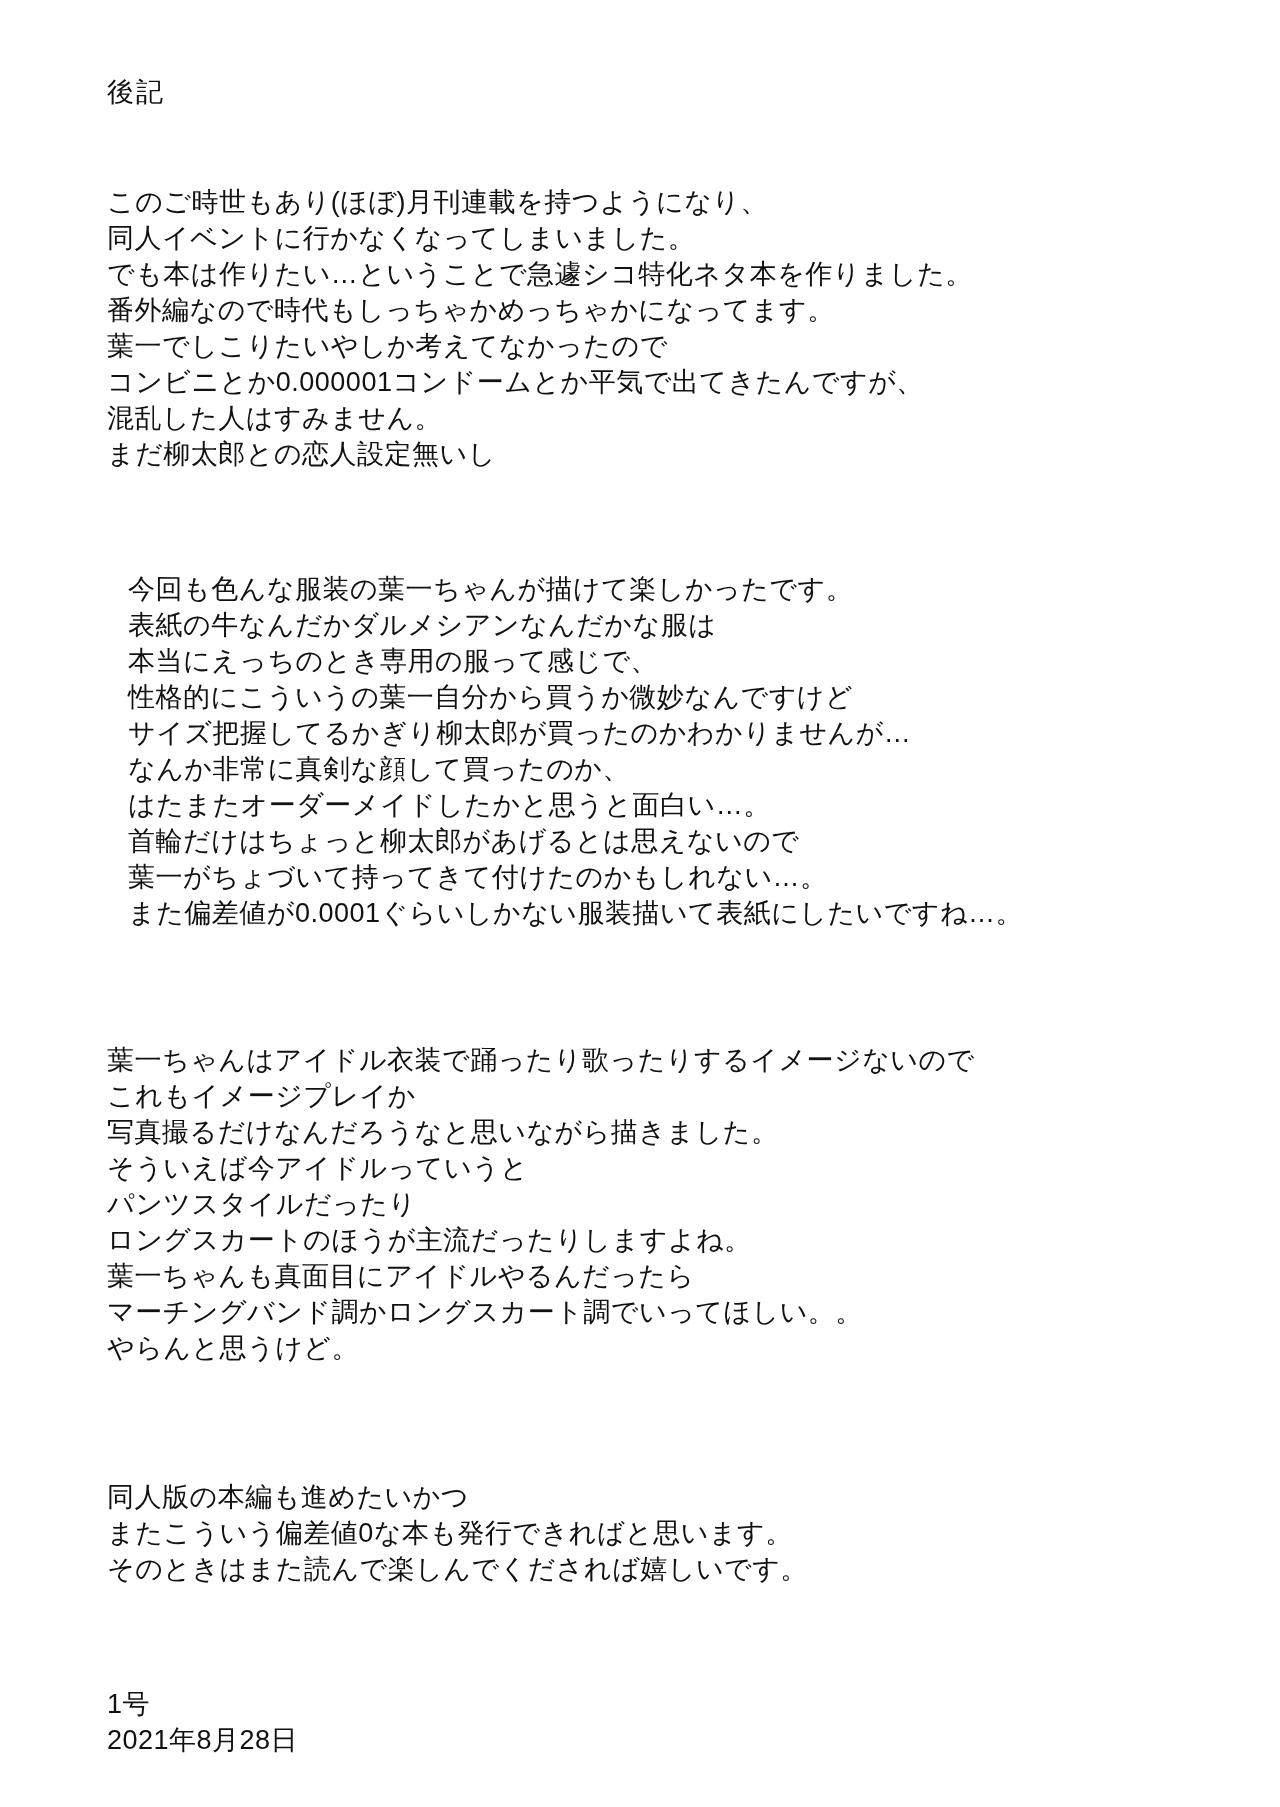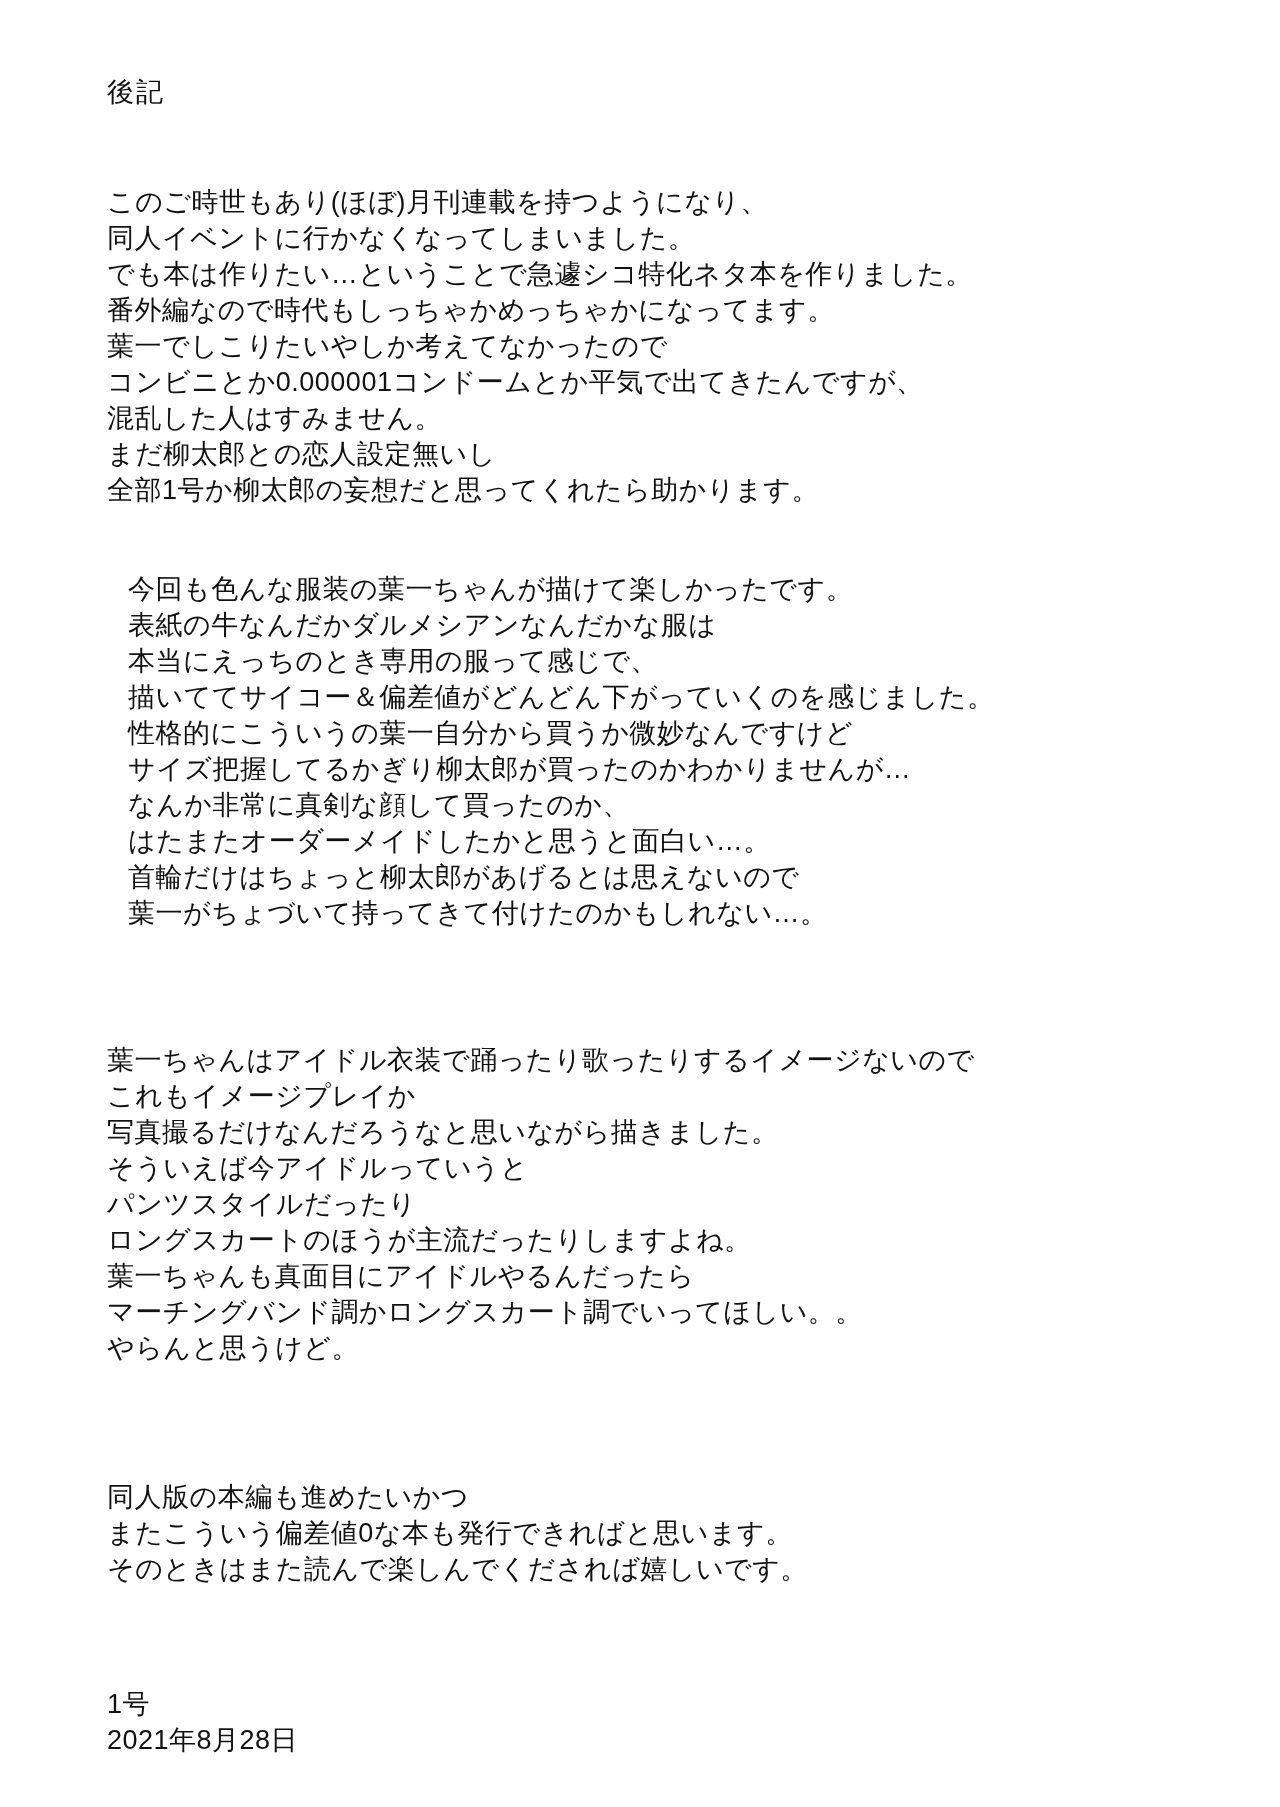--- a/index.html
+++ b/index.html
@@ -69,34 +69,33 @@
 
   <div class="para para-1">
       <div>このご時世もあり(ほぼ)月刊連載を持つようになり、</div>
       <div>同人イベントに行かなくなってしまいました。</div>
       <div>でも本は作りたい…ということで急遽シコ特化ネタ本を作りました。</div>
       <div>番外編なので時代もしっちゃかめっちゃかになってます。</div>
       <div>葉一でしこりたいやしか考えてなかったので</div>
       <div>コンビニとか0.000001コンドームとか平気で出てきたんですが、</div>
       <div>混乱した人はすみません。</div>
       <div>まだ柳太郎との恋人設定無いし</div>
-      <div>全部1号か柳太郎の妄想だと思ってくれたら助かります。</div>
     </div>
 
   <div class="para para-2">
       <div>今回も色んな服装の葉一ちゃんが描けて楽しかったです。</div>
       <div>表紙の牛なんだかダルメシアンなんだかな服は</div>
       <div>本当にえっちのとき専用の服って感じで、</div>
-      <div>描いててサイコー＆偏差値がどんどん下がっていくのを感じました。</div>
       <div>性格的にこういうの葉一自分から買うか微妙なんですけど</div>
       <div>サイズ把握してるかぎり柳太郎が買ったのかわかりませんが…</div>
       <div>なんか非常に真剣な顔して買ったのか、</div>
       <div>はたまたオーダーメイドしたかと思うと面白い…。</div>
       <div>首輪だけはちょっと柳太郎があげるとは思えないので</div>
       <div>葉一がちょづいて持ってきて付けたのかもしれない…。</div>
+      <div>また偏差値が0.0001ぐらいしかない服装描いて表紙にしたいですね…。</div>
     </div>
 
   <div class="para para-3">
       <div>葉一ちゃんはアイドル衣装で踊ったり歌ったりするイメージないので</div>
       <div>これもイメージプレイか</div>
       <div>写真撮るだけなんだろうなと思いながら描きました。</div>
       <div>そういえば今アイドルっていうと</div>
       <div>パンツスタイルだったり</div>
       <div>ロングスカートのほうが主流だったりしますよね。</div>
       <div>葉一ちゃんも真面目にアイドルやるんだったら</div>

